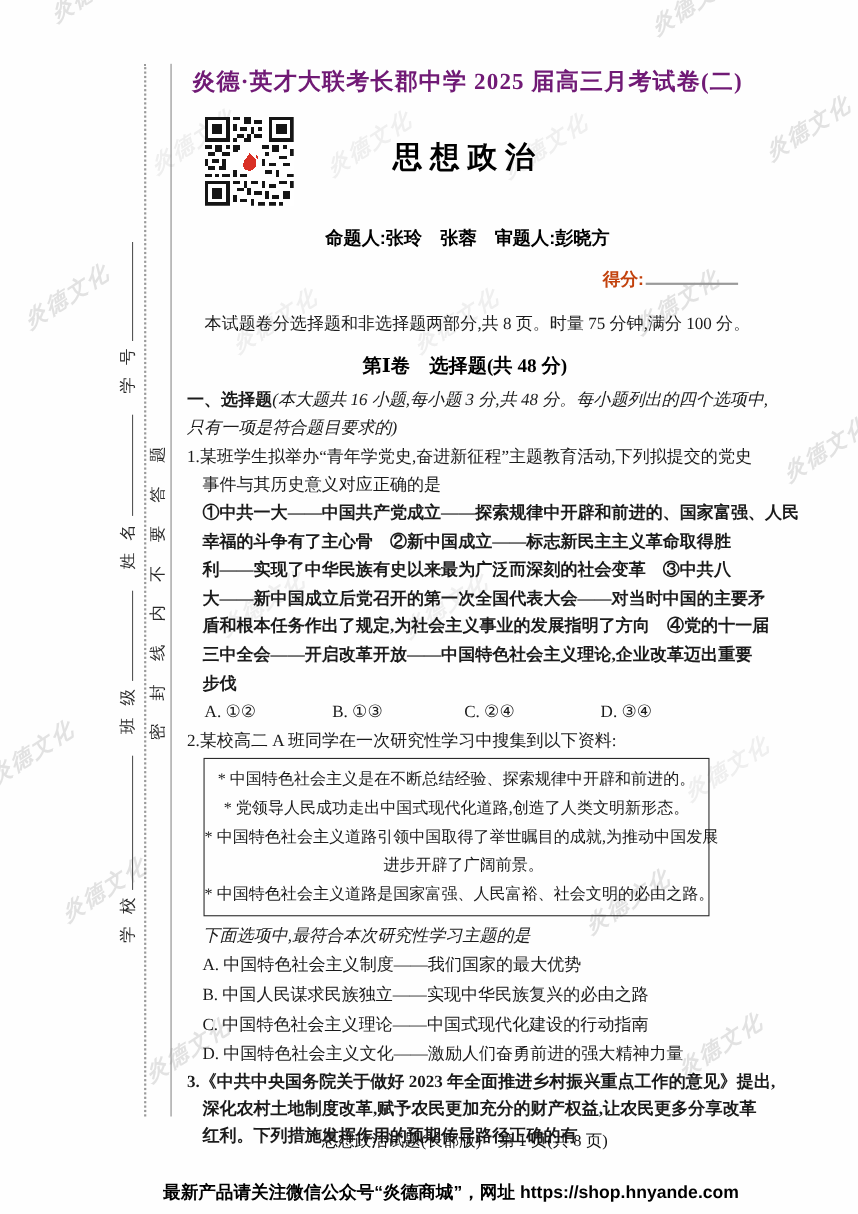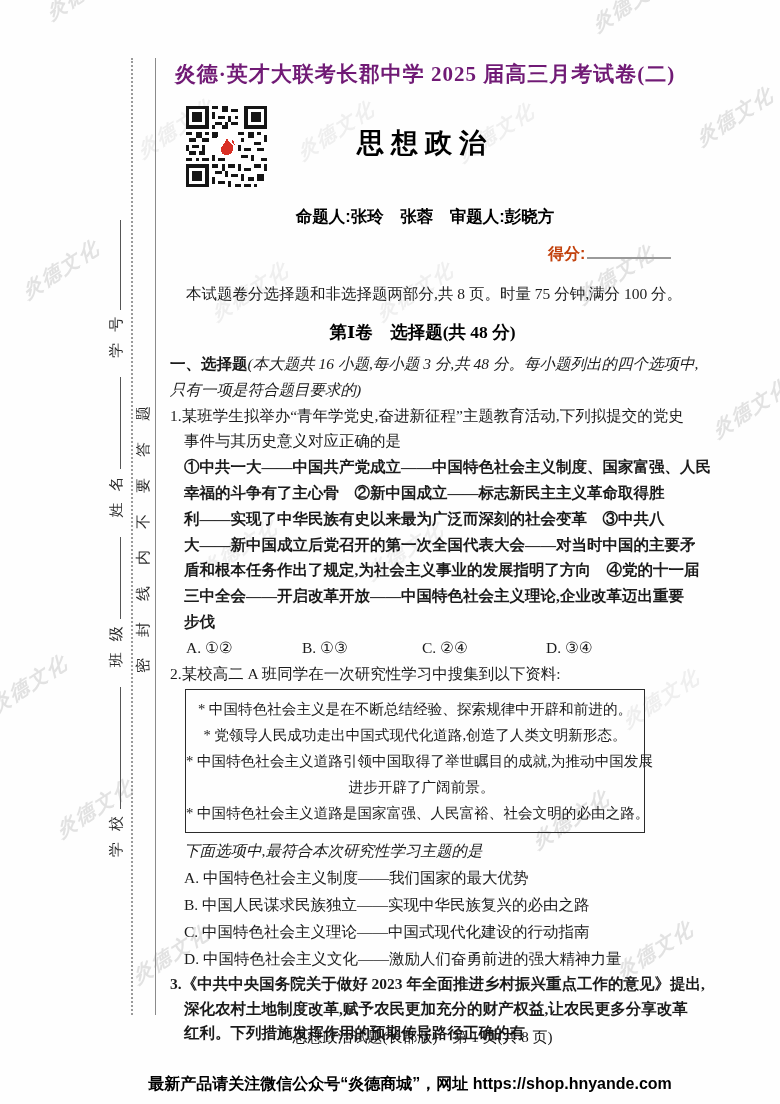--- a/index.html
+++ b/index.html
@@ -239,21 +239,21 @@
   <div class="flow">
 
     <div class="instr">
       <div class="line"><b>一、选择题</b><span>(本大题共 16 小题,每小题 3 分,共 48 分。每小题列出的四个选项中,</span></div>
       <div class="line">只有一项是符合题目要求的)</div>
     </div>
 
     <div>
       <div class="line stem-it">1.某班学生拟举办“青年学党史,奋进新征程”主题教育活动,下列拟提交的党史</div>
       <div class="line stem-it ind">事件与其历史意义对应正确的是</div>
-      <div class="line ind bodybold">①中共一大——中国共产党成立——中国特色社会主义制度、国家富强、人民</div>
+      <div class="line ind bodybold">①中共一大——中国共产党成立——探索规律中开辟和前进的、国家富强、人民</div>
       <div class="line ind bodybold">幸福的斗争有了主心骨　②新中国成立——标志新民主主义革命取得胜</div>
       <div class="line ind bodybold">利——实现了中华民族有史以来最为广泛而深刻的社会变革　③中共八</div>
       <div class="line ind bodybold">大——新中国成立后党召开的第一次全国代表大会——对当时中国的主要矛</div>
       <div class="line ind bodybold">盾和根本任务作出了规定,为社会主义事业的发展指明了方向　④党的十一届</div>
       <div class="line ind bodybold">三中全会——开启改革开放——中国特色社会主义理论,企业改革迈出重要</div>
       <div class="line ind bodybold">步伐</div>
       <div class="opts-row">
         <span class="opt">A. ①②</span><span class="opt">B. ①③</span><span class="opt">C. ②④</span><span class="opt">D. ③④</span>
       </div>
     </div>

